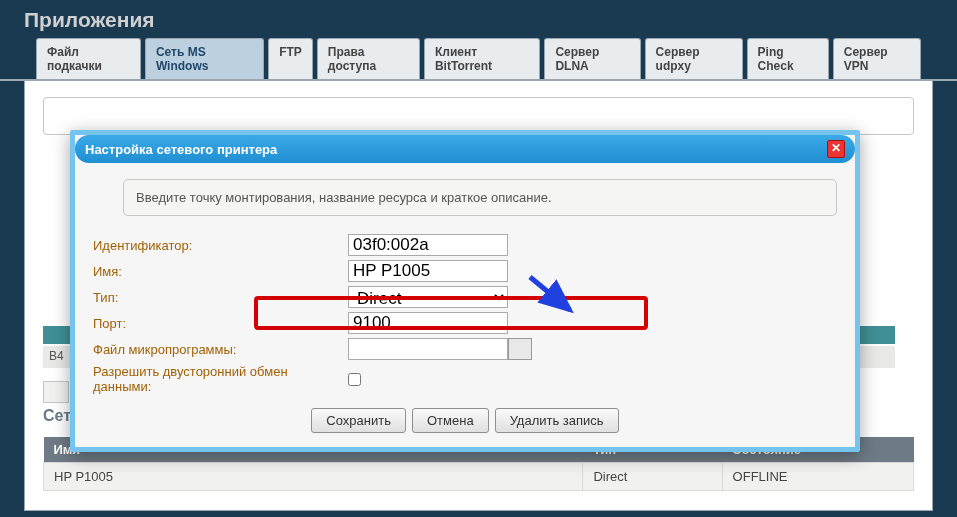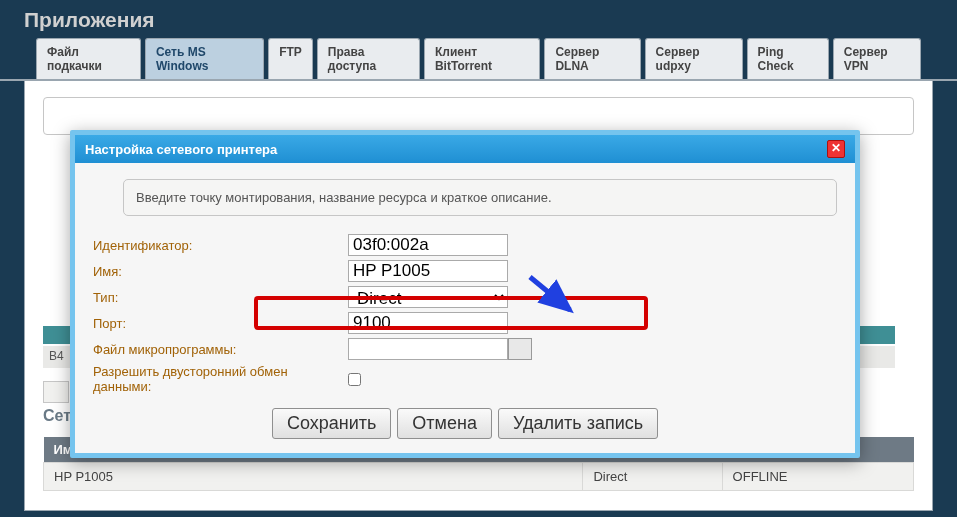--- a/index.html
+++ b/index.html
@@ -97,20 +97,21 @@
   }
   .modal-title {
     background: linear-gradient(#3aa9e6, #1f8fd3);
     color: #fff;
     font-weight: bold;
     font-size: 13px;
     padding: 5px 10px;
     display: flex;
     justify-content: space-between;
     align-items: center;
+    border-radius: 14px;
   }
   .close-btn {
     width: 18px;
     height: 18px;
     background: #e33;
     border: 1px solid #a11;
     border-radius: 2px;
     color: #fff;
     font-size: 12px;
     line-height: 14px;
@@ -179,21 +180,21 @@
     display: flex;
     gap: 6px;
     justify-content: center;
     margin-top: 14px;
   }
   .btn {
     border: 1px solid #8f8f8f;
     background: linear-gradient(#fafafa, #e0e0e0);
     border-radius: 3px;
     padding: 4px 14px;
-    font-size: 18px;
+    font-size: 13px;
     color: #333;
     cursor: pointer;
     text-align: right;
   }
   .small-box {
     border: 1px solid #c6c6c6;
     background: #f1f1ef;
     width: 26px; height: 22px;
     margin-top: 6px;
   }

